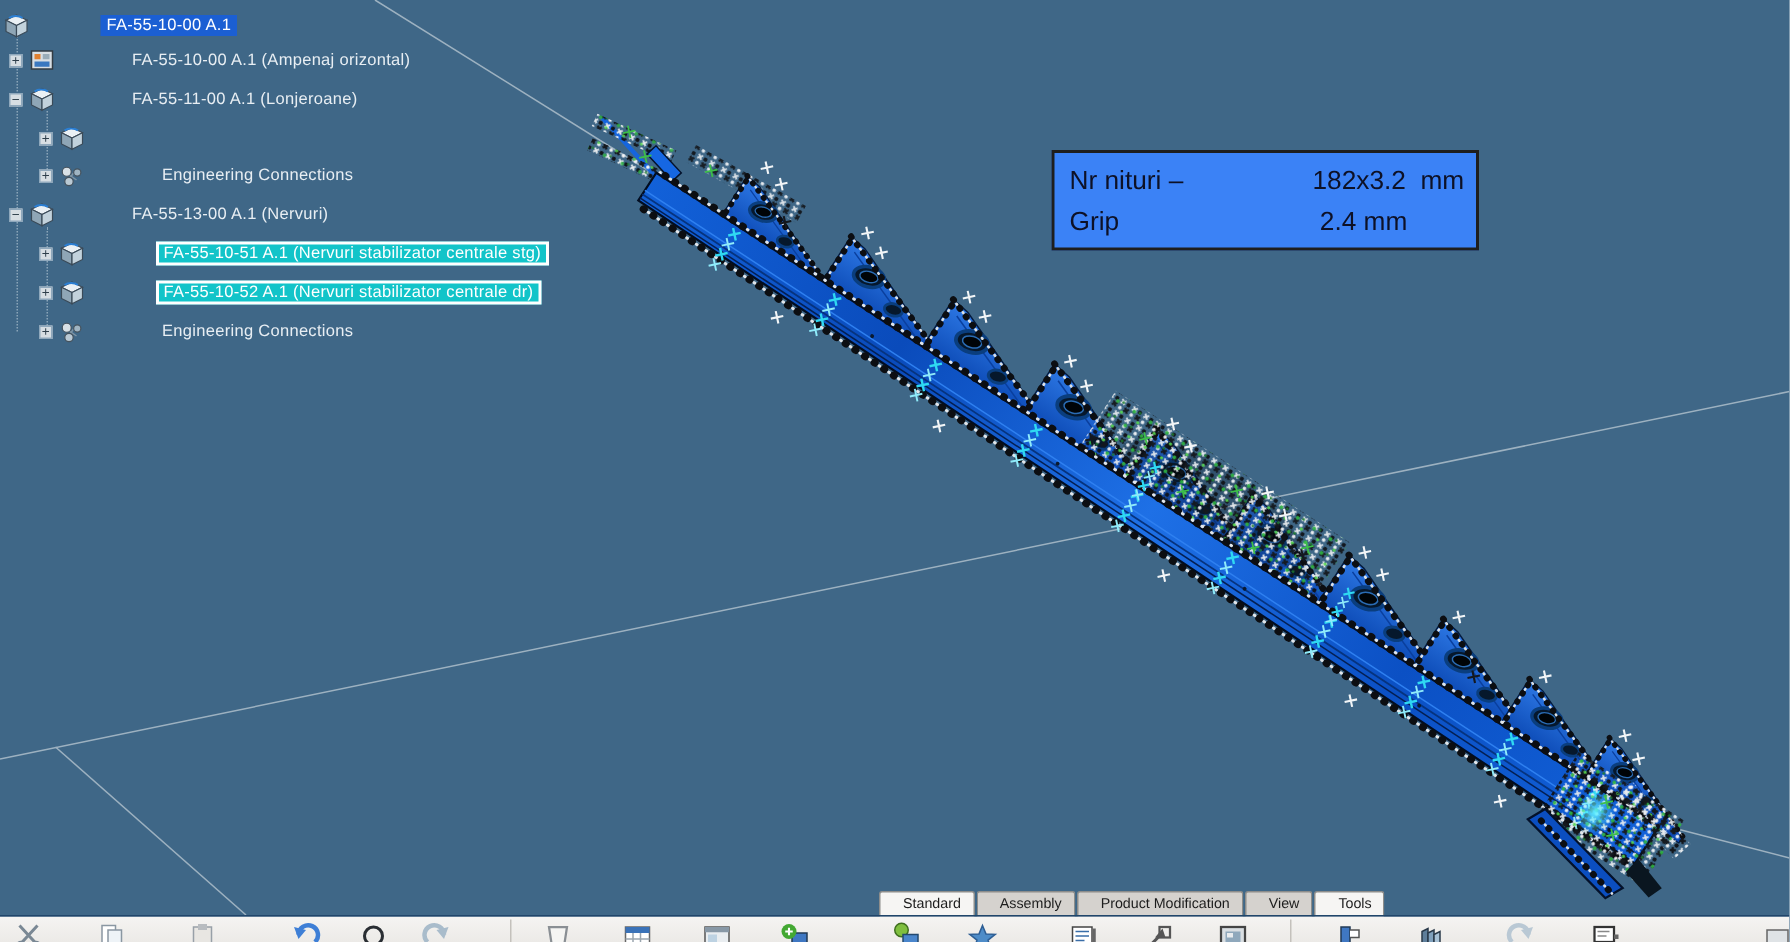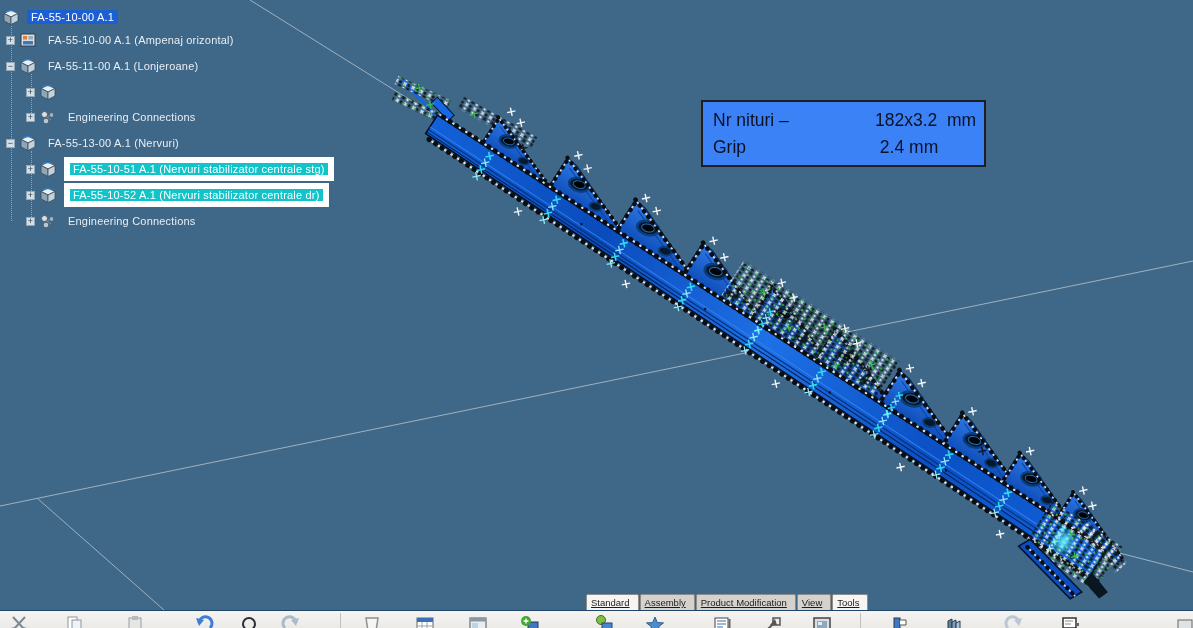--- a/index.html
+++ b/index.html
@@ -15,40 +15,40 @@
   .cb2{stroke:#0C0E12;stroke-width:4.4;stroke-dasharray:.5 6.6;stroke-linecap:round;fill:none}
   .cw2{stroke:#DDE2E6;stroke-width:1.8;stroke-dasharray:.5 6.6;stroke-dashoffset:3.4;stroke-linecap:round;fill:none}
 
   
   .tree{position:absolute;left:0;top:0;width:430px;}
   .trow{position:absolute;height:20px;display:flex;align-items:center;}
   .trow .exp{width:9px;height:9px;box-sizing:border-box;border:1px solid #8FA8BC;background:#D7DEE3;
              color:#2E3E4A;font-size:9px;line-height:7px;text-align:center;flex:0 0 9px;margin-right:4px;}
   .trow .exp:empty{visibility:hidden;}
   .trow .ticon{width:18px;height:17px;flex:0 0 18px;margin-right:7px;}
-  .trow .tlabel{font-size:11px;color:#E8EEF3;white-space:nowrap;padding:1px 4px;letter-spacing:.2px;}
+  .trow .tlabel{font-size:11px;color:#E8EEF3;white-space:nowrap;padding:1px 4px;letter-spacing:.2px;margin-left:40px;}
   .trow.sel .tlabel{background:#1B5FD3;color:#FFFFFF;}
-  .trow.hl .tlabel{background:#12C4C9;border:6px solid #ffffff;color:#FFFFFF;padding:0 3px;}
+  .trow.hl .tlabel{background:#12C4C9;border:2px solid #ffffff;color:#FFFFFF;padding:0 3px;}
   .tconn{position:absolute;border-left:1px dotted #93ACBE;width:0;opacity:.9;}
 
   
   .note{position:absolute;box-sizing:border-box;color:#0D1126;font-size:17.5px;line-height:27px;}
   .note-green{left:553px;top:28px;width:433px;height:63px;background:#8CC63F;
               border:2px solid #4A4F46;padding:3px 10px;}
   .note-yellow{left:701px;top:100px;width:285px;height:67px;background:#3b82f6;
                border:2px solid #1E1E1E;padding:5px 10px;}
   .note-yellow .yrow{display:flex;}
   .note-yellow .ylabel{flex:0 0 138px;white-space:pre;}
   .note-yellow .yvalue{white-space:pre;margin-left:24px;}
 
   
   .tabbar{position:absolute;left:586px;top:593px;height:18px;display:flex;align-items:flex-end;}
   .tab{height:17px;box-sizing:border-box;border:1px solid #8D8D8B;border-bottom:none;
-       padding:2px 8px 0 4px;font-size:9.5px;color:#1C1C1C;margin-right:1px;white-space:nowrap;
-       border-radius:2px 2px 0 0;text-decoration:underline;}
+       padding:2px 8px 0 15px;font-size:9.5px;color:#1C1C1C;margin-right:1px;white-space:nowrap;
+       border-radius:2px 2px 0 0;}
   .tab.light{background:#F6F5F3;}
   .tab.dim{background:#D5D2CE;}
 
   
   .toolbar{position:absolute;left:0;top:610px;width:1193px;height:18px;
            background:linear-gradient(#F5F4F2,#ECEAE7);border-top:1px solid #20456A;box-sizing:border-box;}
   .tbicon{position:absolute;top:3px;width:22px;height:22px;}
   .tbsep{position:absolute;top:2px;width:1px;height:15px;background:#C4C1BC;}
 </style>
 </head>

